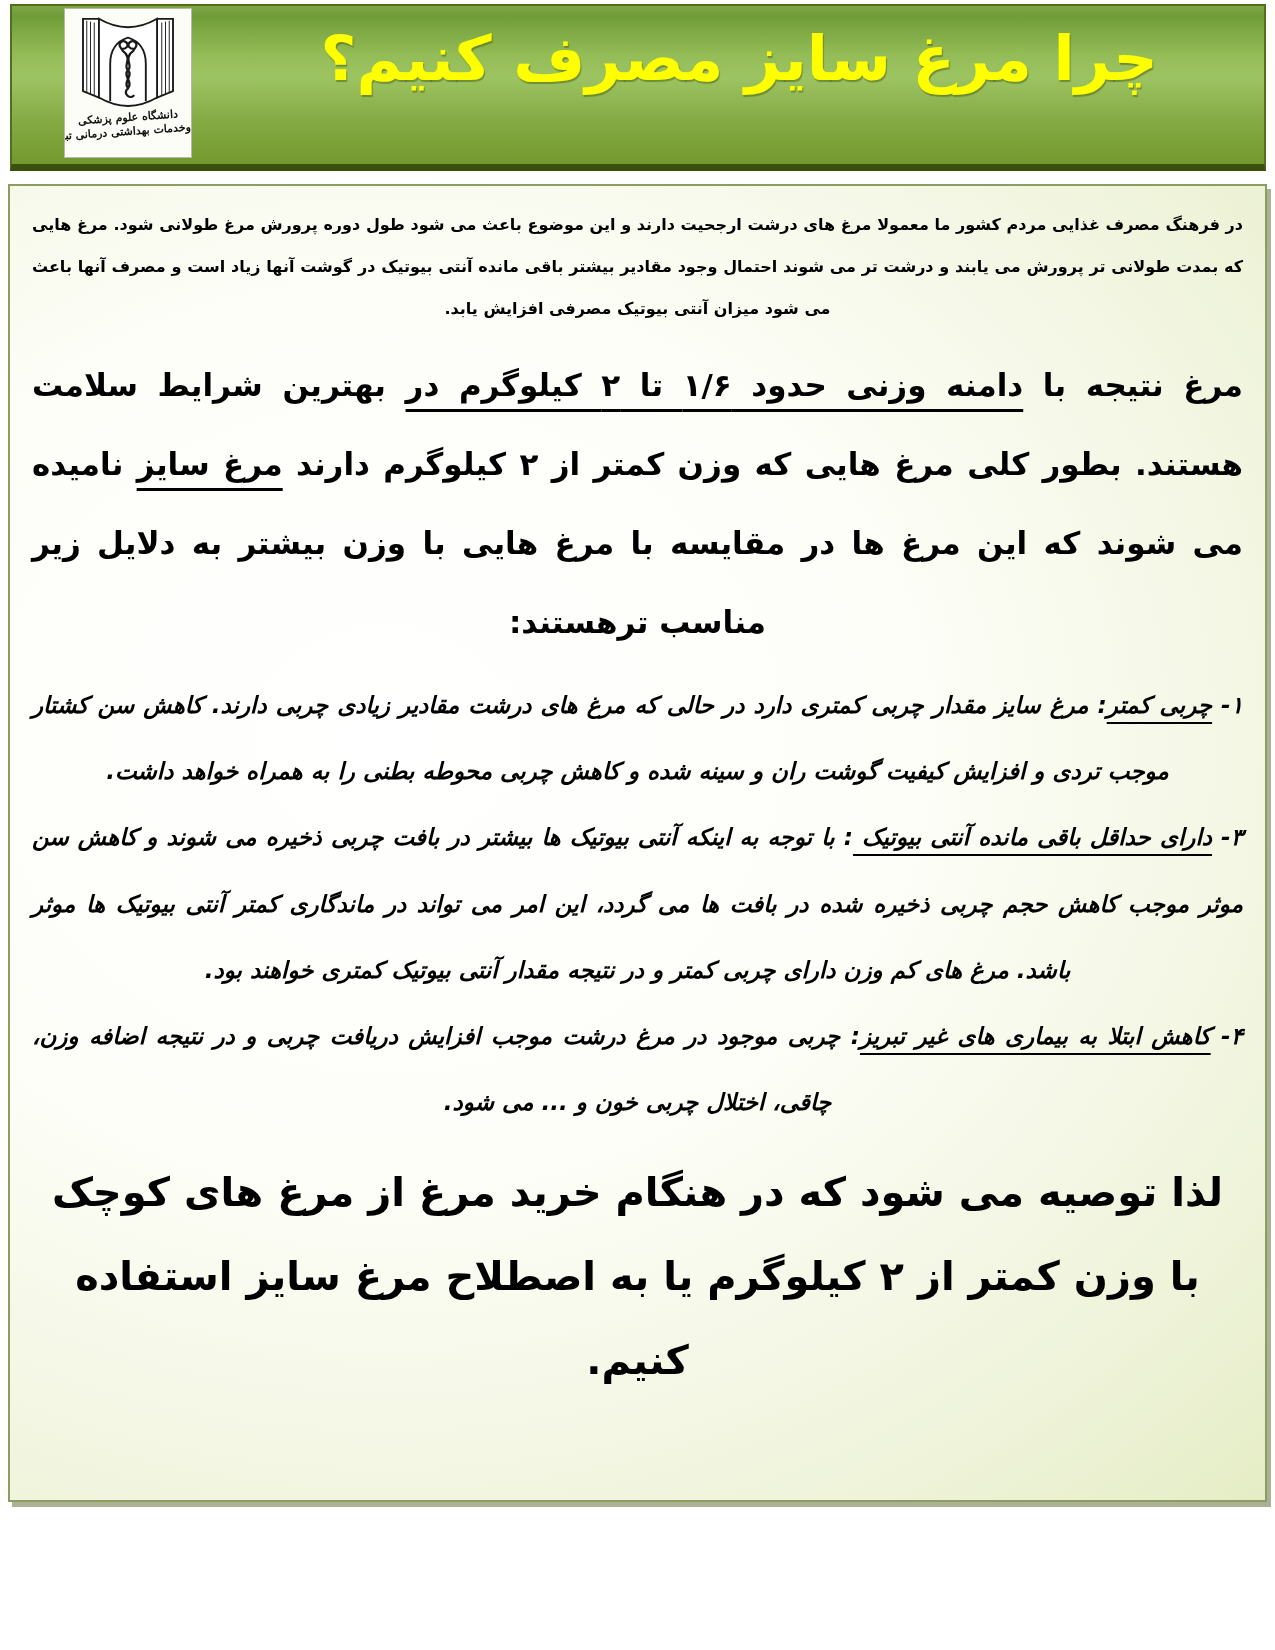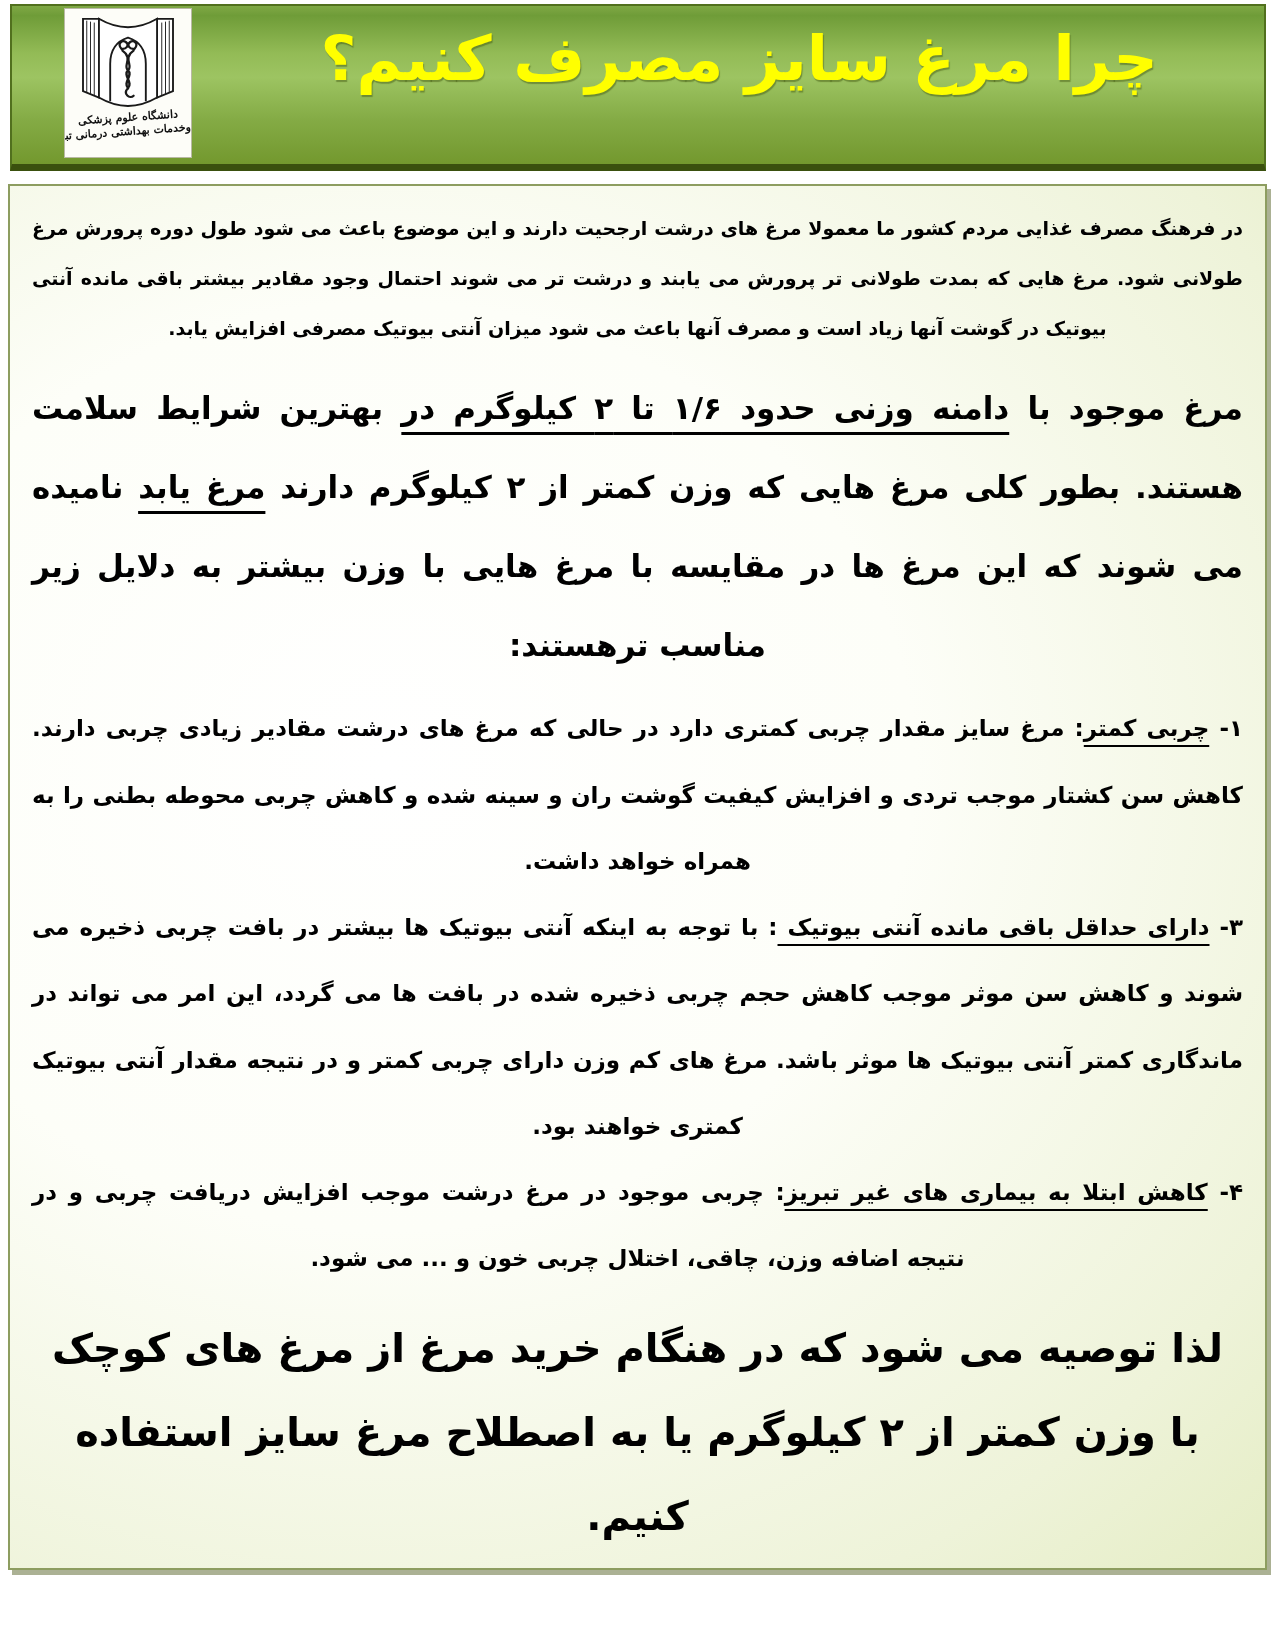--- a/index.html
+++ b/index.html
@@ -65,35 +65,35 @@
     box-shadow:4px 5px 0 #abb194;
     color:#000;
     font-weight:bold;
   }
   .body-box p{margin:0;}
   .para{
     text-align:justify;
     text-align-last:center;
   }
   .intro{
-    font-size:19px;
+    font-size:16px;
     line-height:2.62;
     margin-top:4px !important;
   }
   .highlight{
     font-size:31px;
     line-height:2.55;
     margin-top:16px !important;
   }
   .highlight .u{
     text-decoration:underline;
     text-decoration-thickness:3px;
     text-underline-offset:13px;
   }
-  .items{margin-top:10px;}
+  .items{margin-top:10px;font-style:italic;}
   .item{
     font-size:23px;
     line-height:2.88;
   }
   .item .u{
     text-decoration:underline;
     text-decoration-thickness:2px;
     text-underline-offset:9px;
   }
   .conclusion{
@@ -136,21 +136,21 @@
       <div class="logo-script">دانشگاه علوم پزشکی</div>
       <div class="logo-script">وخدمات بهداشتی درمانی تبریز</div>
     </div>
     <h1 class="title">چرا مرغ سایز مصرف کنیم؟</h1>
   </div>
 
   <div class="body-box">
 
     <p class="para intro">در فرهنگ مصرف غذایی مردم کشور ما معمولا مرغ های درشت ارجحیت دارند و این موضوع باعث می شود طول دوره پرورش مرغ طولانی شود. مرغ هایی که بمدت طولانی تر پرورش می یابند و درشت تر می شوند احتمال وجود مقادیر بیشتر باقی مانده آنتی بیوتیک در گوشت آنها زیاد است و مصرف آنها باعث می شود میزان آنتی بیوتیک مصرفی افزایش یابد.</p>
 
-    <p class="para highlight"><span>مرغ موجود با </span><span class="u">دامنه وزنی حدود ۱/۶ تا ۲ کیلوگرم در</span><span> بهترین شرایط سلامت هستند. بطور کلی مرغ هایی که وزن کمتر از ۲ کیلوگرم دارند </span><span class="u">مرغ یابد</span><span> نامیده می شوند که  این مرغ ها در مقایسه با مرغ هایی با وزن بیشتر به دلایل زیر مناسب ترهستند:</span></p>
+    <p class="para highlight"><span>مرغ نتیجه با </span><span class="u">دامنه وزنی حدود ۱/۶ تا ۲ کیلوگرم در</span><span> بهترین شرایط سلامت هستند. بطور کلی مرغ هایی که وزن کمتر از ۲ کیلوگرم دارند </span><span class="u">مرغ سایز</span><span> نامیده می شوند که  این مرغ ها در مقایسه با مرغ هایی با وزن بیشتر به دلایل زیر مناسب ترهستند:</span></p>
 
     <div class="items">
       <p class="para item"><span>۱- </span><span class="u">چربی کمتر</span><span>: مرغ سایز مقدار چربی کمتری دارد در حالی که مرغ های درشت مقادیر زیادی چربی دارند. کاهش سن کشتار موجب تردی و افزایش کیفیت گوشت ران و سینه شده و کاهش چربی محوطه بطنی را به همراه خواهد داشت.</span></p>
       <p class="para item"><span>۳- </span><span class="u">دارای حداقل باقی مانده آنتی بیوتیک </span><span>: با توجه به اینکه آنتی بیوتیک ها بیشتر در بافت چربی ذخیره می شوند و کاهش سن موثر موجب کاهش حجم چربی ذخیره شده در بافت ها می گردد، این امر می تواند در ماندگاری کمتر آنتی بیوتیک ها موثر باشد. مرغ های کم وزن دارای چربی کمتر و در نتیجه مقدار آنتی بیوتیک کمتری خواهند بود.</span></p>
       <p class="para item"><span>۴- </span><span class="u">کاهش ابتلا به بیماری های غیر تبریز</span><span>: چربی موجود در مرغ درشت موجب افزایش دریافت چربی و در نتیجه اضافه وزن، چاقی، اختلال چربی خون و ... می شود.</span></p>
     </div>
 
     <p class="conclusion">لذا توصیه می شود که در هنگام خرید مرغ از مرغ های کوچک با وزن کمتر از ۲ کیلوگرم یا به اصطلاح مرغ سایز  استفاده کنیم.</p>
 
   </div>

